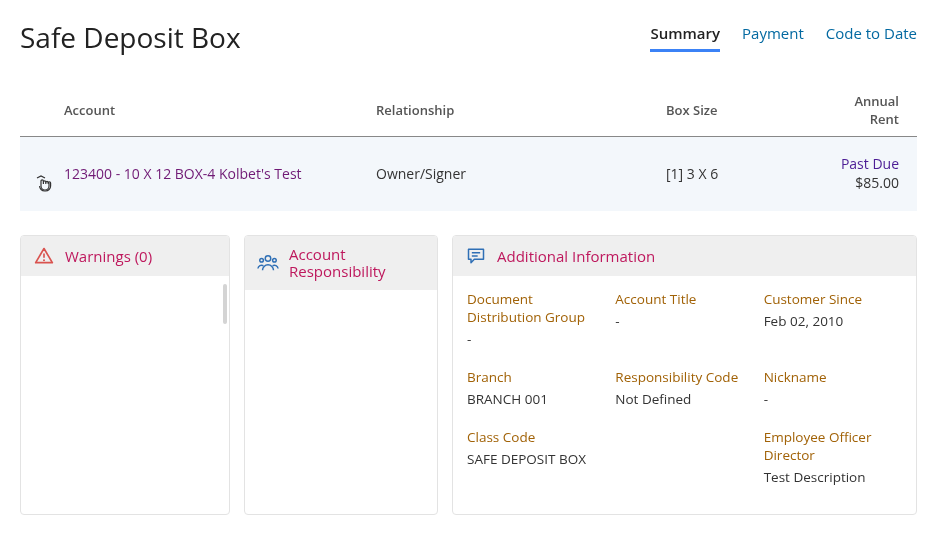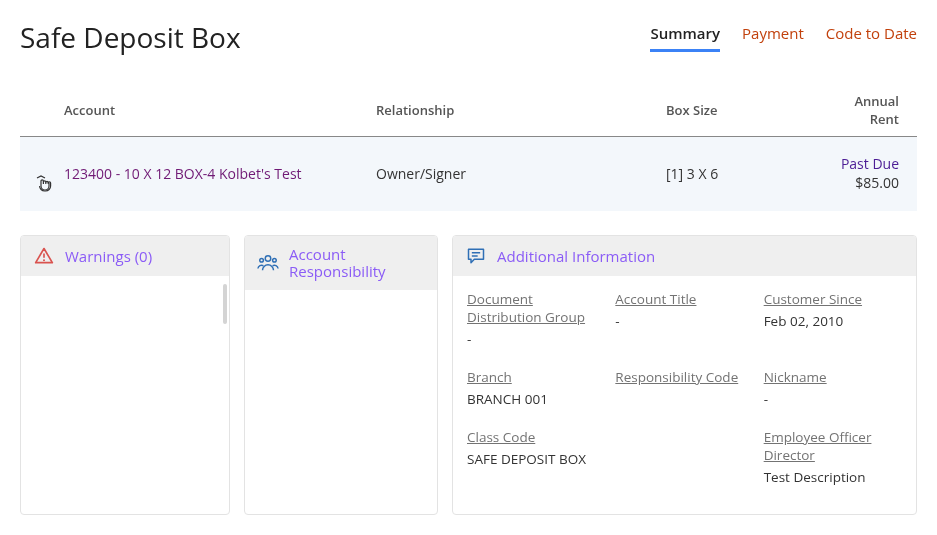--- a/index.html
+++ b/index.html
@@ -23,21 +23,21 @@
     font-size: 28px;
     font-weight: 400;
     color: #222;
   }
   .tabs {
     display: flex;
     gap: 22px;
   }
   .tab {
     font-size: 15px;
-    color: #c2410c;
+    color: #0369a1;
     cursor: pointer;
     padding-bottom: 6px;
   }
   .tab.active {
     font-weight: 600;
     color: #222;
     border-bottom: 3px solid #3b82f6;
   }
   .table-wrap { margin-bottom: 24px; }
   .table-header {
@@ -91,36 +91,36 @@
   .panel-warnings { flex: 0 0 210px; height: 280px; position: relative; }
   .panel-relationships { flex: 0 0 194px; height: 280px; }
   .panel-additional { flex: 1; min-width: 0; }
   .panel-header {
     display: flex;
     align-items: center;
     gap: 10px;
     background: #efefef;
     padding: 10px 12px;
     font-size: 15px;
-    color: #8b5cf6;
+    color: #be185d;
   }
   .panel-header .icon-slot { flex: 0 0 22px; display:flex; align-items:center; justify-content:center; }
   .panel-header .two-line { line-height: 1.15; }
   .panel-body {
     padding: 14px 14px 18px 14px;
     font-size: 13.5px;
     color: #444;
   }
   .info-grid {
     display: grid;
     grid-template-columns: 1fr 1fr 1fr;
     column-gap: 10px;
     row-gap: 20px;
   }
-  .info-item .label { color: #737373; margin-bottom: 4px; text-decoration: underline; }
+  .info-item .label { color: #a16207; margin-bottom: 4px; }
   .info-item .value { color: #333; }
   .scrollbar-stub {
     position: absolute;
     right: 2px;
     top: 48px;
     width: 4px;
     height: 40px;
     background: #d4d4d4;
     border-radius: 2px;
   }
@@ -230,20 +230,21 @@
           <div class="label">Customer Since</div>
           <div class="value">Feb 02, 2010</div>
         </div>
 
         <div class="info-item">
           <div class="label">Branch</div>
           <div class="value">BRANCH 001</div>
         </div>
         <div class="info-item">
           <div class="label">Responsibility Code</div>
+          <div class="value">Not Defined</div>
         </div>
         <div class="info-item">
           <div class="label">Nickname</div>
           <div class="value">-</div>
         </div>
 
         <div class="info-item">
           <div class="label">Class Code</div>
           <div class="value">SAFE DEPOSIT BOX</div>
         </div>

